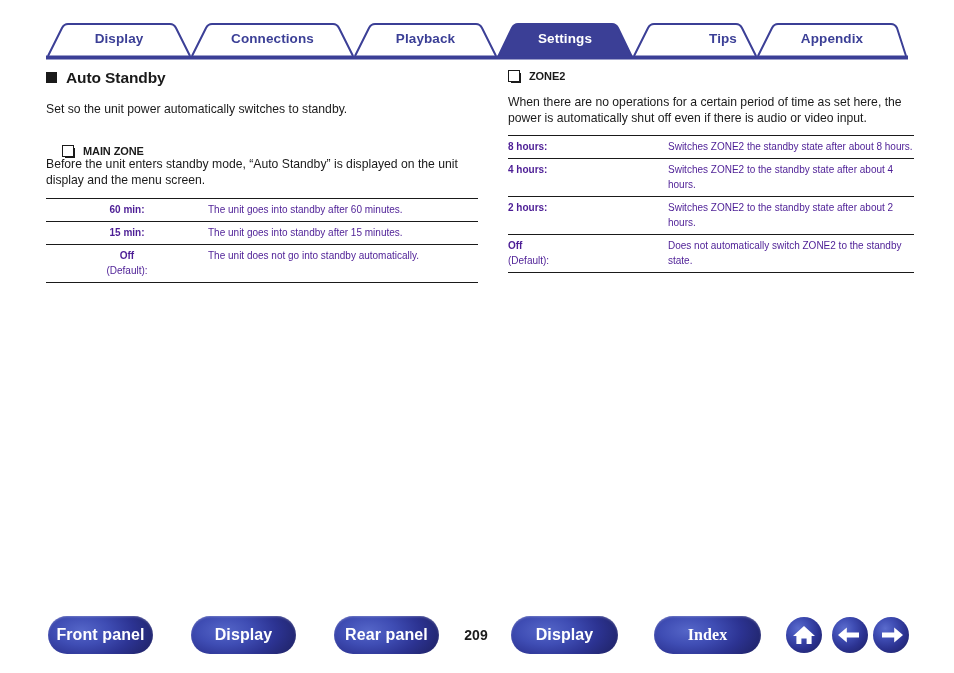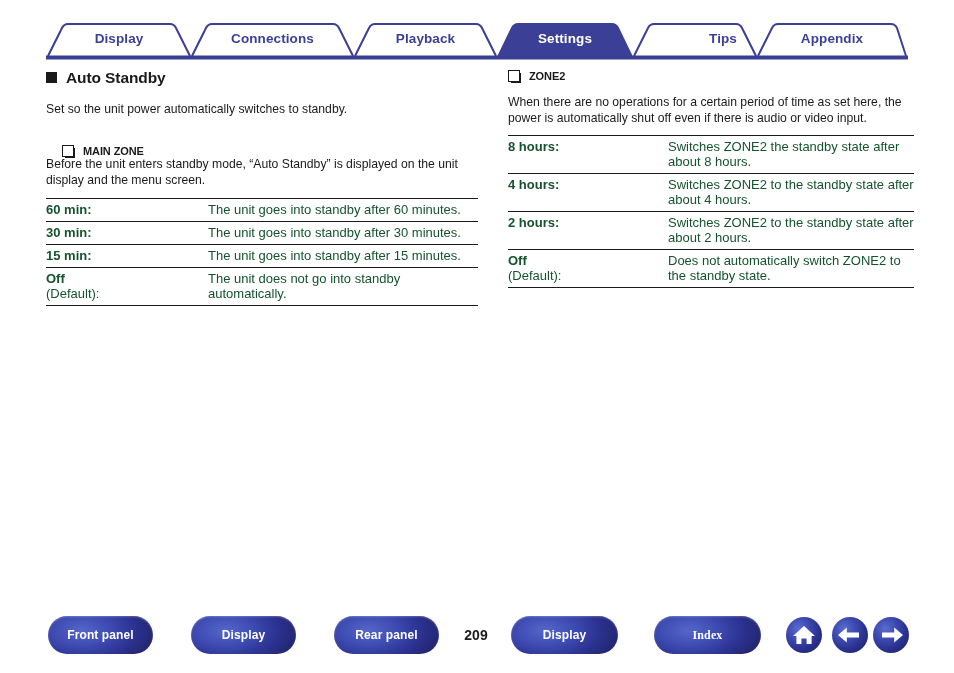--- a/index.html
+++ b/index.html
@@ -105,57 +105,57 @@
     font-size: 12.2px;
     line-height: 15.5px;
     margin: 0;
     color: #1a1a1a;
   }
 
   
   table.opts {
     border-collapse: collapse;
     width: 100%;
-    font-size: 13px;
-    color: #14532d;
+    font-size: 10px;
+    color: #4c1d95;
   }
   table.opts td {
     border-top: 1.4px solid #1a1a1a;
     padding: 3px 0 4px 0;
     vertical-align: top;
     line-height: 15px;
   }
   table.opts tr:last-child td { border-bottom: 1.4px solid #1a1a1a; }
   td.key { font-weight: bold; padding-right: 8px; }
   td.key .dflt { font-weight: normal; display: block; }
   td.val { font-weight: normal; }
 
   .tbl-left  { margin-top: 10px; }
-  .tbl-left  td.key { width: 162px; }
+  .tbl-left  td.key { width: 162px; text-align: center; }
   .tbl-right { margin-top: 9px; }
   .tbl-right td.key { width: 160px; }
   .tbl-right td { padding: 4px 0 5px 0; }
 
   
   .footer {
     position: absolute;
     left: 0;
     top: 616px;
     width: 954px;
     height: 46px;
   }
   .pillbtn {
     position: absolute;
     top: 0;
     height: 38px;
     border-radius: 19px;
     background:
       radial-gradient(ellipse 80% 120% at 32% 38%, #5566c8 0%, #3f4db4 32%, #2c3392 62%, #1d205f 100%);
     color: #ffffff;
-    font-size: 12px;
+    font-size: 16px;
     font-weight: bold;
     line-height: 38px;
     text-align: center;
     cursor: pointer;
     letter-spacing: 0.1px;
     box-shadow: inset 0 1px 2px rgba(255,255,255,0.25);
   }
   .pagenum {
     position: absolute;
     top: 0;
@@ -220,24 +220,20 @@
 
   <p class="body" style="margin-top:0px;">Before the unit enters standby mode, “Auto Standby” is displayed on the unit display and the menu screen.</p>
 
   <table class="opts tbl-left">
     <tbody>
       <tr>
         <td class="key">60 min:</td>
         <td class="val">The unit goes into standby after 60 minutes.</td>
       </tr>
       <tr>
-        <td class="key">30 min:</td>
-        <td class="val">The unit goes into standby after 30 minutes.</td>
-      </tr>
-      <tr>
         <td class="key">15 min:</td>
         <td class="val">The unit goes into standby after 15 minutes.</td>
       </tr>
       <tr>
         <td class="key">
           <span>Off</span>
           <span class="dflt">(Default):</span>
         </td>
         <td class="val">The unit does not go into standby automatically.</td>
       </tr>

